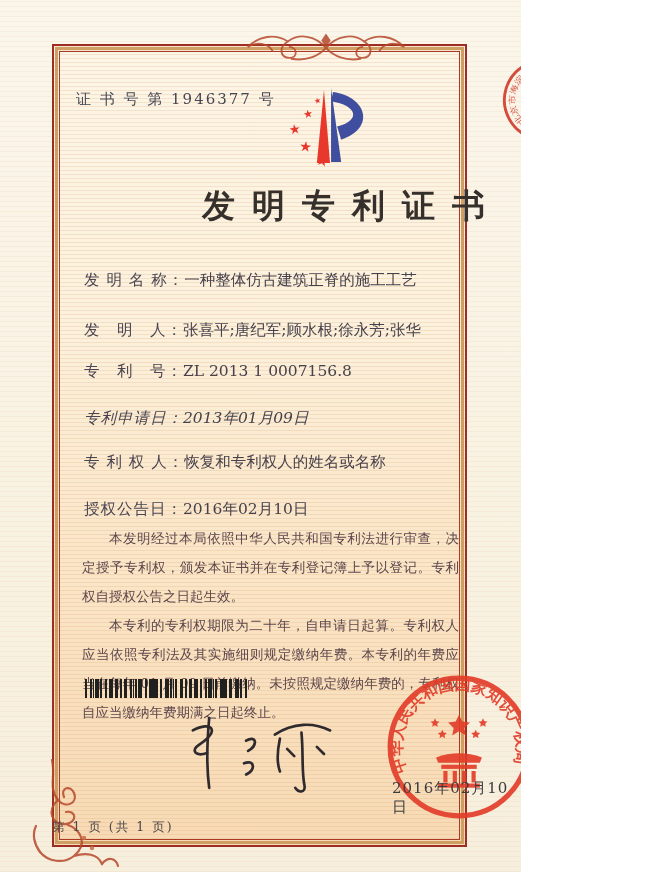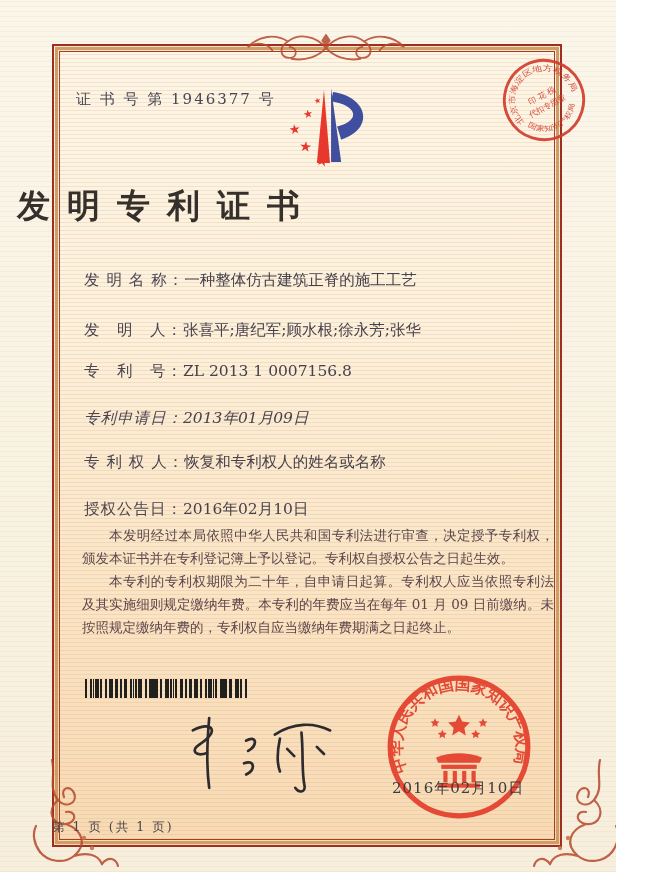--- a/index.html
+++ b/index.html
@@ -1,17 +1,17 @@
 <!DOCTYPE html>
 <html><head>
 <meta charset="utf-8">
 <style>
   html,body{margin:0;padding:0;}
   .page{
-    position:relative; width:616px; height:872px; overflow:hidden;
+    position:relative; width:521px; height:872px; overflow:hidden;
     font-family:"DejaVu Serif","Liberation Serif",serif;
     background:
       repeating-linear-gradient(0deg, rgba(224,163,112,0.10) 0 1px, transparent 1px 5px),
       linear-gradient(180deg,#faf6ea 0%,#f8f2e2 60%,#f7efdd 100%);
   }
   
   .inner-bg{
     position:absolute; top:44px; left:52px; right:54px; bottom:25px;
     background:
       repeating-linear-gradient(0deg, rgba(229,146,84,0.20) 0 1px, transparent 1px 4px),
@@ -39,34 +39,34 @@
   .cert-no{
     position:absolute; left:76px; top:90px;
     font-size:15px; letter-spacing:2px; color:#474752;
   }
   .logo{position:absolute; left:276px; top:84px; width:102px; height:86px;}
 
   .tax-stamp{position:absolute; left:500px; top:56px; width:88px; height:88px;
     transform:rotate(-28deg); opacity:.9; z-index:5;}
 
   .title{
-    position:absolute; left:0; right:19px; top:184px; text-align:left;
+    position:absolute; left:0; right:19px; top:184px; text-align:right;
     font-size:33px; font-weight:bold; color:#35302c; letter-spacing:17px;
     text-indent:17px;
   }
 
   .fields{position:absolute; left:84px; right:60px; top:0;}
   .field{position:absolute; left:0; font-size:15.5px; color:#45414c; white-space:nowrap;}
   .field .lbl{letter-spacing:1px; color:#4a4550;}
   .field .val{color:#46414b;}
   .f0{top:270px;} .f1{top:320px;} .f2{top:361px;} .f3{top:408px;font-style:italic;} .f4{top:452px;} .f5{top:499px;}
 
   .body-text{
     position:absolute; left:82px; right:62px; top:524px;
-    font-size:13.5px; line-height:23px; color:#5c464b; text-align:justify;
+    font-size:13.5px; line-height:29px; color:#5c464b; text-align:justify;
   }
   .body-text p{margin:0; text-indent:2em;}
 
   .barcode{
     position:absolute; left:85px; top:679px; width:164px; height:19px;
     background:
       repeating-linear-gradient(90deg,#20201e 0 2px,transparent 2px 5px),
       repeating-linear-gradient(90deg,#20201e 0 1px,transparent 1px 8px),
       repeating-linear-gradient(90deg,transparent 0 11px,#20201e 11px 14px);
   }

